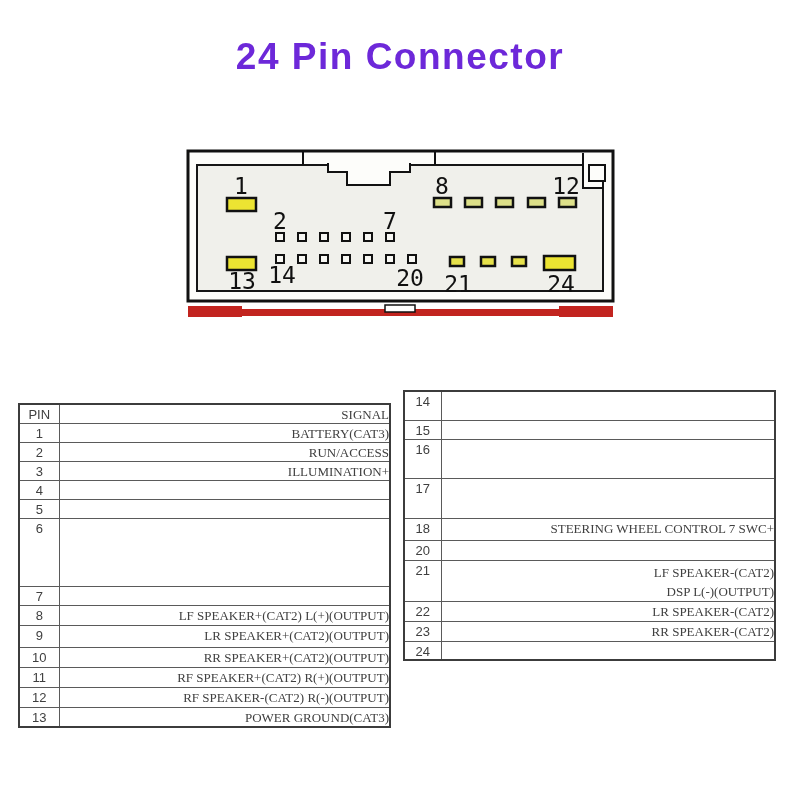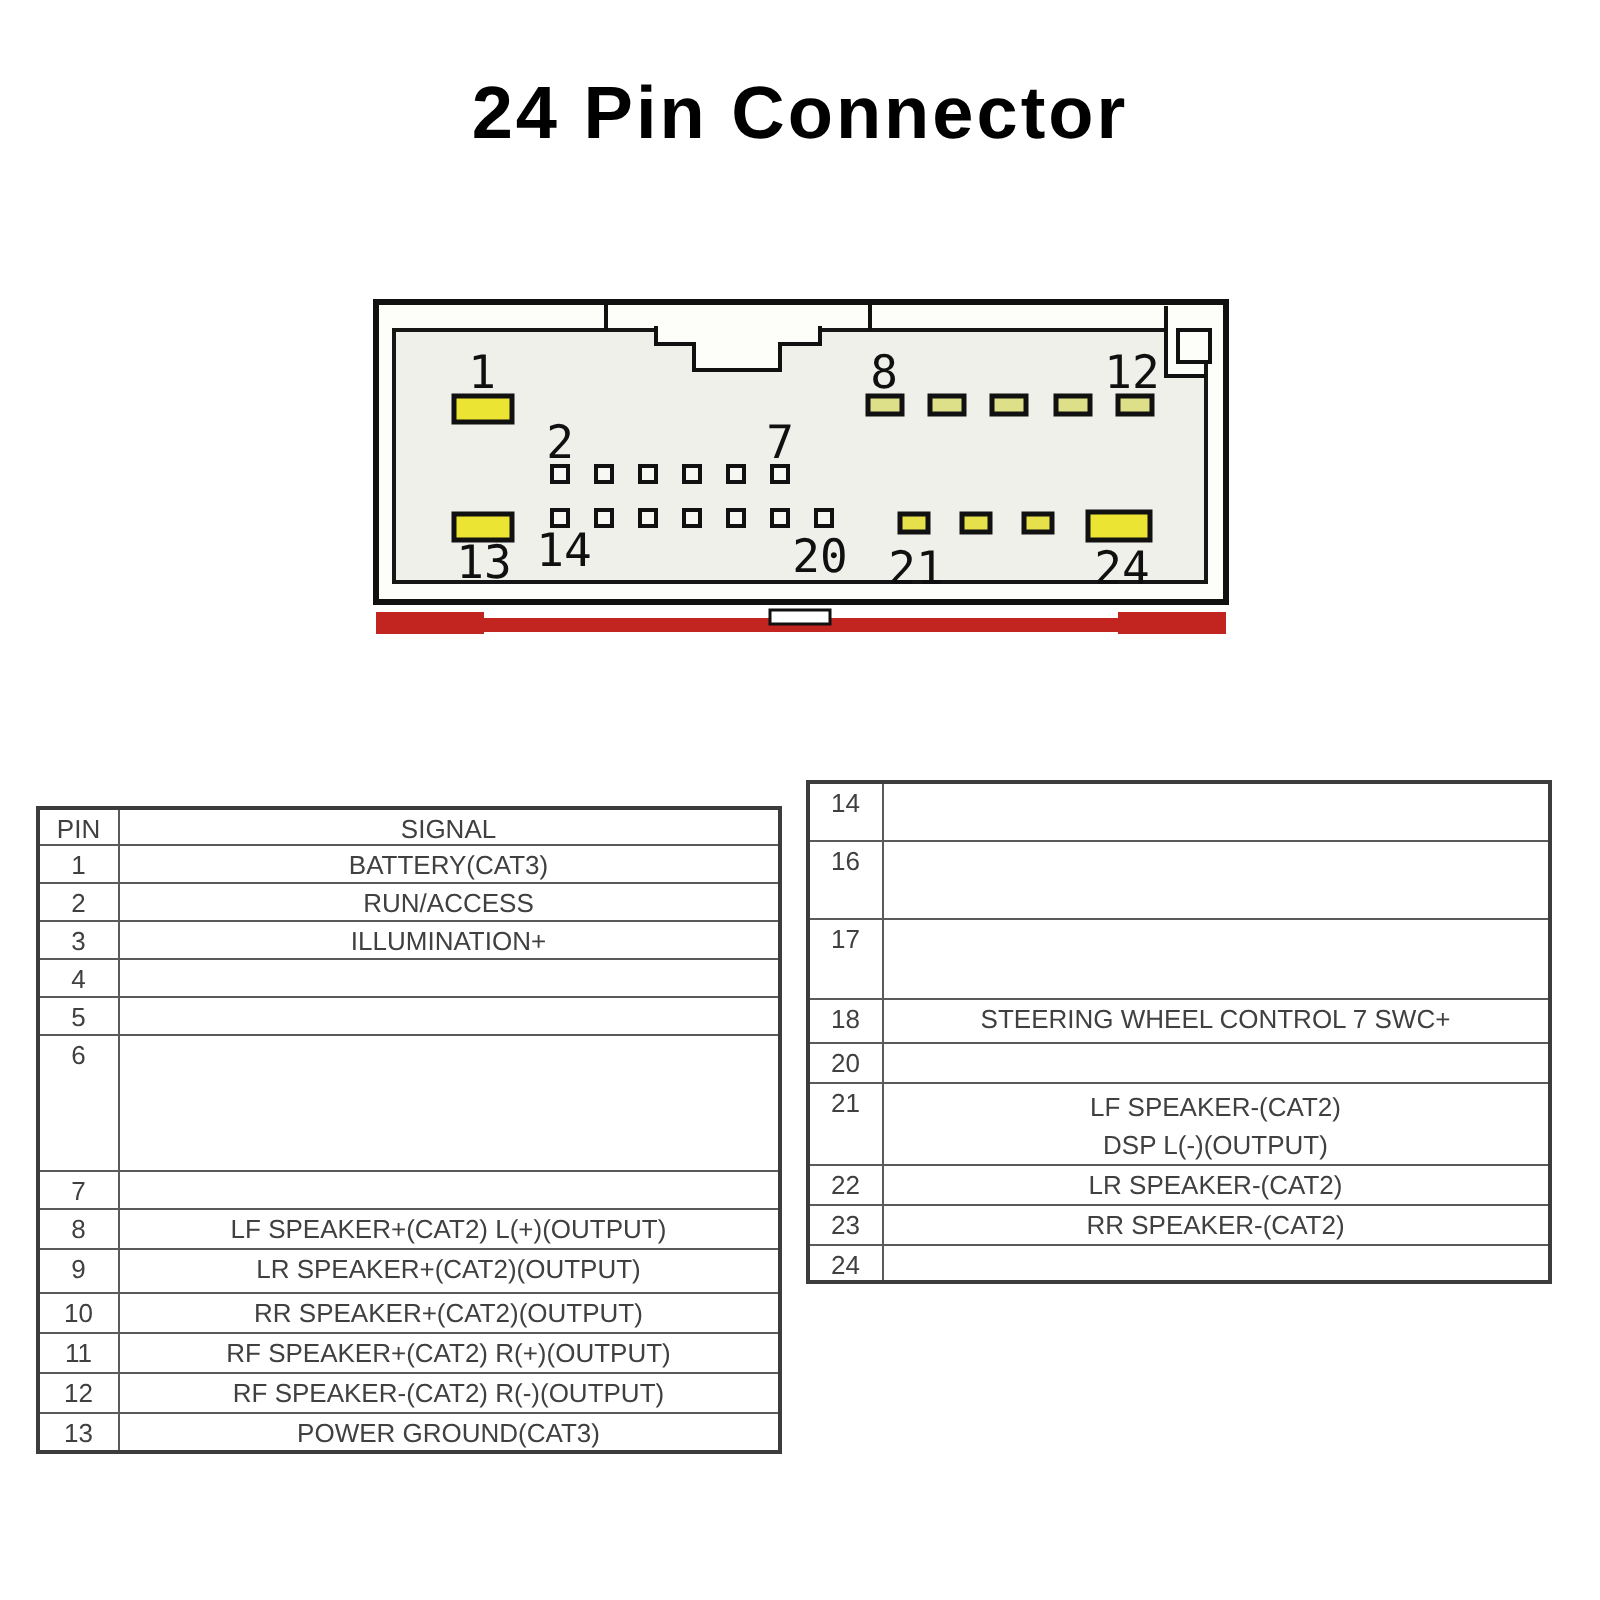--- a/index.html
+++ b/index.html
@@ -1,27 +1,27 @@
 <!DOCTYPE html>
 <html><head>
 <meta charset="utf-8">
 <style>
   html,body{margin:0;padding:0;background:#ffffff;}
   .page{position:relative;width:800px;height:800px;background:#fff;overflow:hidden;
         font-family:"Liberation Sans", sans-serif;}
   .title{position:absolute;left:0;top:36px;width:800px;text-align:center;
-         font-size:37px;font-weight:700;letter-spacing:1.5px;color:#000000;margin:0;}
+         font-size:37px;font-weight:700;letter-spacing:1.5px;color:#6d28d9;margin:0;}
   svg text{font-family:"DejaVu Sans Mono", monospace;font-size:23px;fill:#101010;}
   table.pinout{position:absolute;border-collapse:collapse;table-layout:fixed;
                font-size:13px;color:#404040;background:#fff;}
   table.pinout{border:2px solid #3c3c3c;}
   table.pinout td, table.pinout th{border:1px solid #5a5a5a;vertical-align:top;
                padding:2px 0 0 0;font-weight:400;overflow:hidden;white-space:nowrap;}
   td.pin, th.pin{text-align:center;}
-  td.sig, th.sig{text-align:center;padding-left:7px;}
+  td.sig, th.sig{text-align:right;padding-left:7px;font-family:Liberation Serif, serif;}
   #tblL{left:18px;top:403px;width:373px;}
   #tblR{left:403px;top:390px;width:373px;}
   #tblL col.c1{width:40px;} #tblR col.c1{width:37px;}
   tr.h17{height:17px;padding-left:20px;} tr.h18{height:18px;} tr.h19{height:19px;} tr.h20{height:20px;}
   tr.h22{height:22px;margin-top:18px;} tr.h29{height:29px;} tr.h39{height:39px;margin-left:17px;}
   tr.h40{height:40px;} tr.h41{height:41px;} tr.h68{height:68px;}
   .sig div{line-height:19px;}
 </style>
 </head>
 <body>
@@ -159,20 +159,24 @@
   <table class="pinout" id="tblR">
     <colgroup>
         <col class="c1">
         <col>
       </colgroup>
     <tbody>
         <tr class="h29">
       <td class="pin">14</td>
       <td class="sig"></td>
     </tr>
+    <tr class="h19">
+      <td class="pin">15</td>
+      <td class="sig"></td>
+    </tr>
     <tr class="h39">
       <td class="pin">16</td>
       <td class="sig"></td>
     </tr>
     <tr class="h40">
       <td class="pin">17</td>
       <td class="sig"></td>
     </tr>
     <tr class="h22">
       <td class="pin">18</td>

